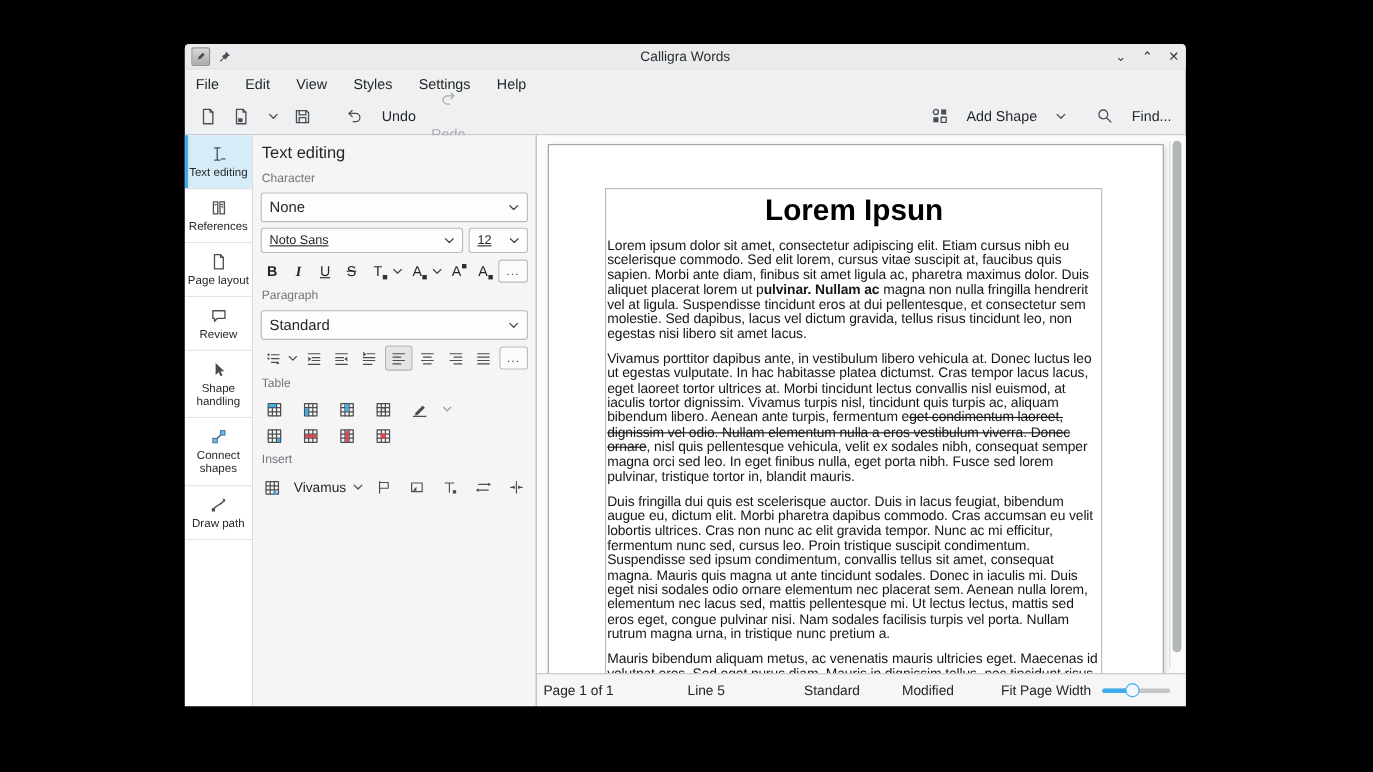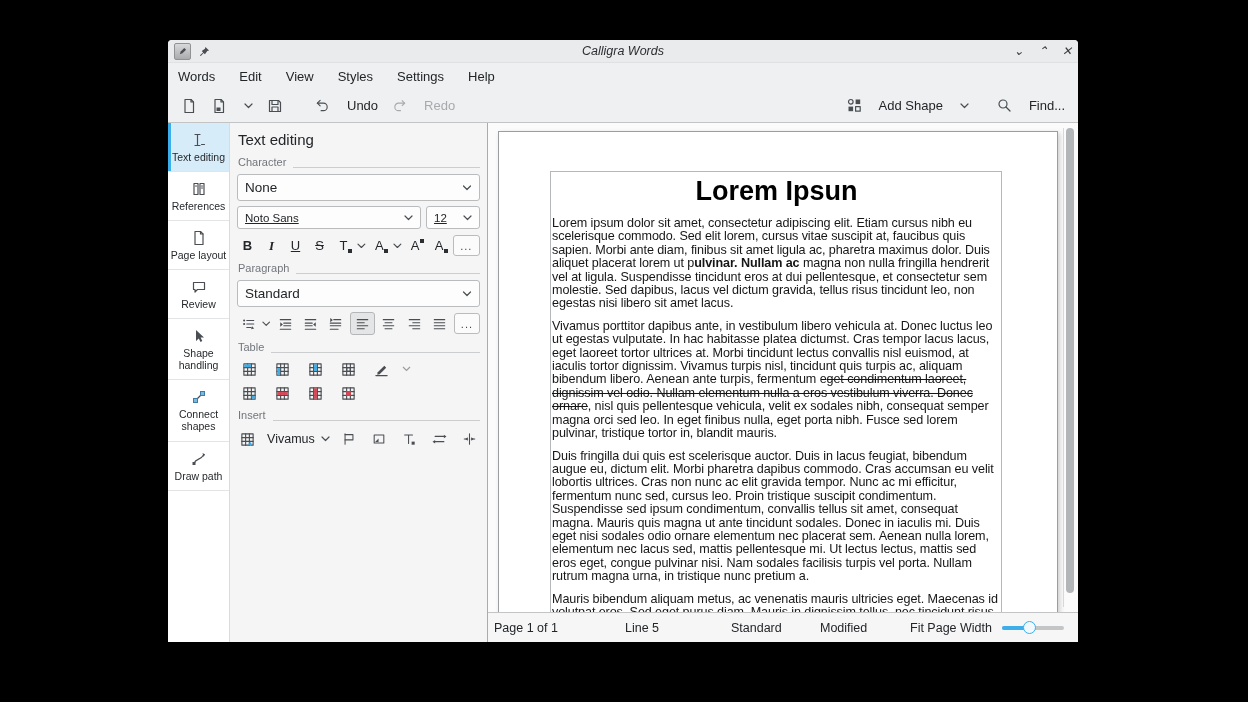--- a/index.html
+++ b/index.html
@@ -2,49 +2,49 @@
 <html><head>
 <meta charset="utf-8">
 <style>
   html,body{margin:0;padding:0;}
   body{width:1248px;height:702px;background:#000;position:relative;overflow:hidden;
        font-family:"Liberation Sans",sans-serif;color:#232629;}
   .window{position:absolute;left:168px;top:40px;width:910px;height:602px;background:#eff0f1;
           border-radius:4px 4px 0 0;overflow:hidden;display:flex;flex-direction:column;}
   
   .titlebar{height:22px;display:flex;align-items:center;position:relative;background:#eaebec;
-            border-bottom:1px solid #e0e1e2;flex:0 0 auto;padding:0 6px;font-style:italic;}
+            border-bottom:1px solid #e0e1e2;flex:0 0 auto;padding:0 6px;}
   .titlebar .title{position:absolute;left:0;right:0;text-align:center;font-size:12.5px;color:#2b2e31;}
   .appicon{width:15px;height:15px;border-radius:2px;background:linear-gradient(#d8d9da,#a9abad);
            display:flex;align-items:center;justify-content:center;margin-right:8px;border:1px solid #909294;}
   .winctl{margin-left:auto;display:flex;gap:14px;align-items:center;z-index:2;}
   .winctl span{font-size:12px;color:#3a3d40;cursor:default;line-height:1;}
   
   .menubar{height:26px;display:flex;align-items:center;gap:24px;padding:0 10px;font-size:13px;flex:0 0 auto;}
   .menubar .mi{cursor:default;}
   
   .toolbar{height:33px;display:flex;align-items:center;padding:0 8px;gap:4px;
            border-bottom:1px solid #c2c4c6;flex:0 0 auto;font-size:13px;}
   .tbtn{display:flex;align-items:center;gap:17px;padding:3px 5px;border-radius:3px;}
-  .tbtn.disabled{color:#a7aaad;}
+  .tbtn.disabled{color:#a7aaad;flex-direction:column;}
   .chev{display:inline-block;}
   .spacer{flex:1;}
   
   .content{flex:1;display:flex;min-height:0;}
   
   .tabstrip{width:61px;background:#fff;border-right:1px solid #dadbdc;display:flex;flex-direction:column;}
   .tab{display:flex;flex-direction:column;align-items:center;justify-content:center;gap:3px;
        padding:9px 2px 8px 2px;font-size:10.5px;line-height:1.15;text-align:center;position:relative;
        border-bottom:1px solid #e3e4e5;color:#26292c;}
   .tab.selected{background:#d7ecf9;}
   .tab.selected::before{content:"";position:absolute;left:0;top:0;bottom:0;width:3px;background:#3daee9;}
   
   .panel{width:257px;background:#f5f5f6;padding:8px 7px;box-sizing:border-box;font-size:12px;overflow:hidden;}
   .panel h2{font-size:15px;font-weight:normal;margin:0 0 8px 1px;color:#232629;}
-  .sechead{display:flex;align-items:flex-end;margin:6px 0 6px 1px;}
+  .sechead{display:flex;align-items:flex-start;margin:6px 0 6px 1px;flex-direction:column;}
   .sechead .lbl{font-size:11px;color:#72767b;white-space:nowrap;}
   .sechead .rule{flex:1;border-top:1px solid #cbcdcf;margin-left:7px;}
   .combo{height:25px;background:#fdfdfd;border:1px solid #b9bbbd;border-radius:3px;display:flex;
          align-items:center;padding:0 7px;justify-content:space-between;margin-bottom:5px;}
   .combo .val{font-size:13.5px;}
   .fontrow{display:flex;gap:5px;margin-bottom:6px;}
   .fontrow .combo{flex:1;height:21px;margin-bottom:0;text-decoration:underline;}
   .fontrow .combo .val{font-size:11.5px;}
   .fontrow .size{flex:0 0 38px;}
   .btnrow{display:flex;align-items:center;gap:3px;margin-bottom:4px;}
@@ -108,21 +108,21 @@
       </svg>
     <div class="title">Calligra Words</div>
     <div class="winctl">
       <span>⌄</span>
       <span>⌃</span>
       <span>✕</span>
     </div>
   </div>
 
   <div class="menubar">
-    <span class="mi">Words</span>
+    <span class="mi">File</span>
     <span class="mi">Edit</span>
     <span class="mi">View</span>
     <span class="mi">Styles</span>
     <span class="mi">Settings</span>
     <span class="mi">Help</span>
   </div>
 
   <div class="toolbar">
     <div class="tbtn">
       <svg width="16" height="16" viewBox="0 0 16 16">

